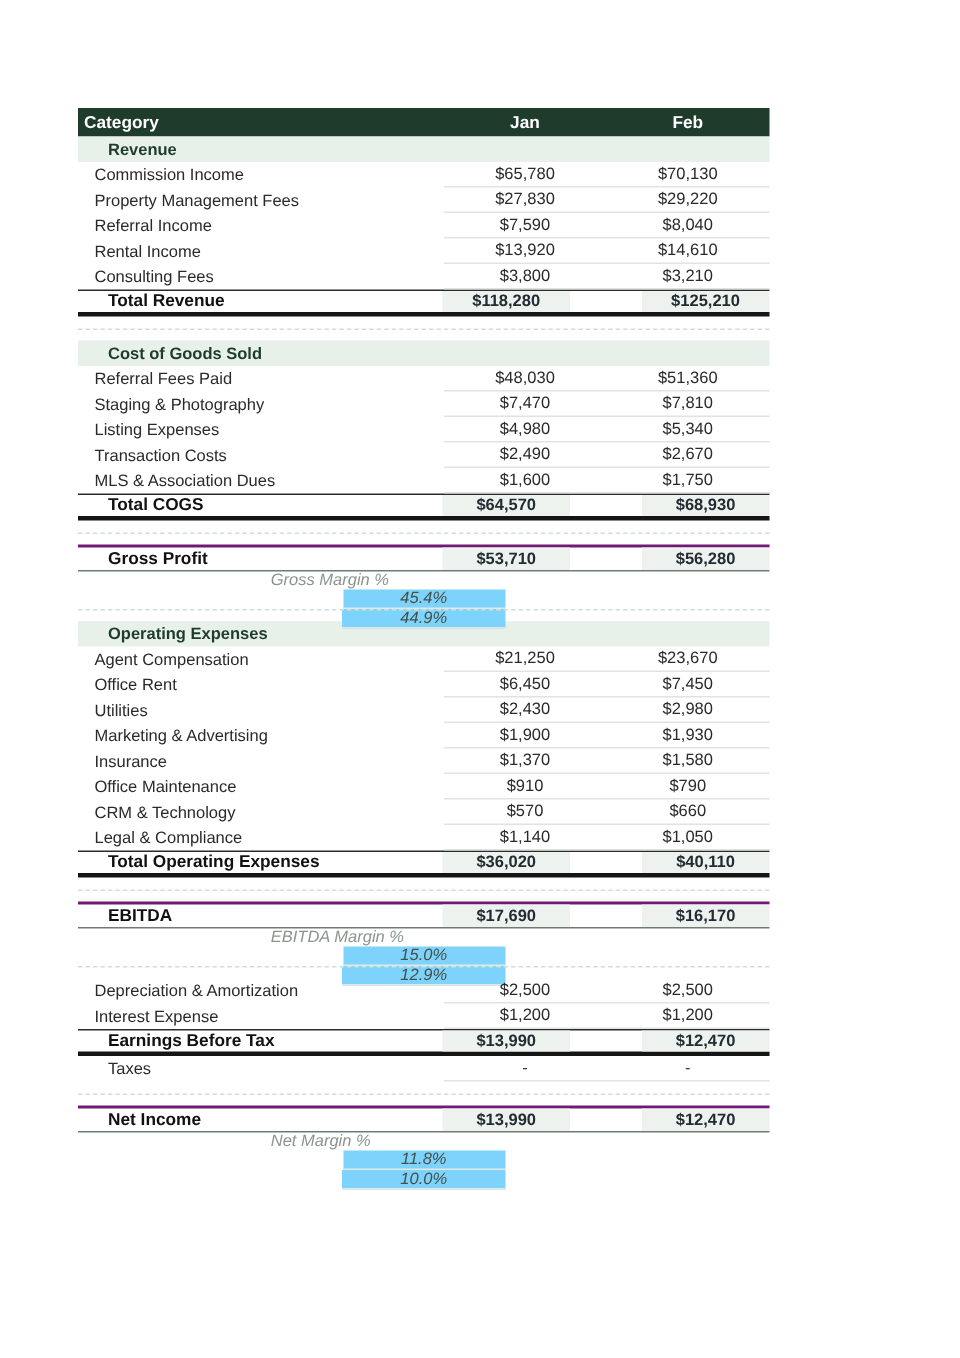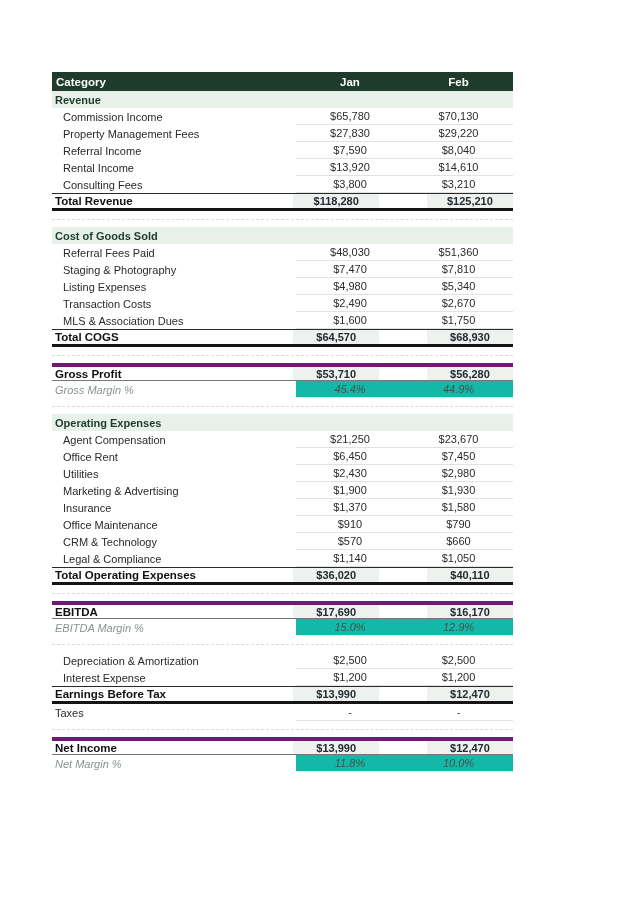--- a/index.html
+++ b/index.html
@@ -5,21 +5,21 @@
   html,body{margin:0;padding:0;}
   body{
     width:640px;height:905px;background:#ffffff;position:relative;overflow:hidden;
     font-family:"Liberation Sans", sans-serif;
   }
   .sheet{
     position:absolute;left:52px;top:72px;width:461px;
   }
   .row{display:flex;align-items:center;box-sizing:border-box;font-size:11px;color:#2a2a2a;}
   .c{box-sizing:border-box;height:100%;display:flex;align-items:center;}
-  .c-label{width:244px;padding-left:3px;}
+  .c-label{width:244px;padding-left:20px;}
   .c-jan{width:108px;justify-content:center;}
   .c-feb{width:109px;justify-content:center;text-align:left;}
 
   
   .r-header{height:19px;background:#1E3B2B;color:#ffffff;font-weight:bold;font-size:11.5px;}
   .r-header .c-label{padding-left:4px;}
 
   
   .r-section{height:17px;background:#E7F1EA;color:#1E3B2B;font-weight:bold;}
 
@@ -31,27 +31,27 @@
   
   .r-plain{height:17px;}
   .r-plain .c-jan,.r-plain .c-feb{border-bottom:1px solid #dfe4e2;color:#3a3a3a;}
 
   
   .r-total{height:18px;font-weight:bold;color:#111111;font-size:11.5px;gap:48px;}
   .r-total .c-jan,.r-total .c-feb{
     background:#EDF2EF;color:#232b33;font-size:11px;
   }
   .r-total.b-thick{border-top:1px solid #2a2a2a;border-bottom:3px solid #151515;}
-  .r-total.b-profit{border-top:4px solid #701a75;border-bottom:1px solid #6f7b76;}
-
-  
-  .r-margin{height:17px;font-style:italic;}
+  .r-total.b-profit{border-top:2px solid #701a75;border-bottom:1px solid #6f7b76;}
+
+  
+  .r-margin{height:17px;font-style:italic;flex-direction:column;}
   .r-margin .c-label{color:#8a958e;}
   .r-margin .c-jan,.r-margin .c-feb{
-    background:#14b8a6;color:#46504a;border-bottom:1px solid #e2e8e5;
+    background:#7dd3fc;color:#46504a;border-bottom:1px solid #e2e8e5;
   }
 
   
   .r-gap{height:16px;position:relative;}
   .r-gap::after{
     content:"";position:absolute;left:0;right:0;top:50%;
     border-top:1px dashed #cfe0d6;
   }
 </style>
 </head>

